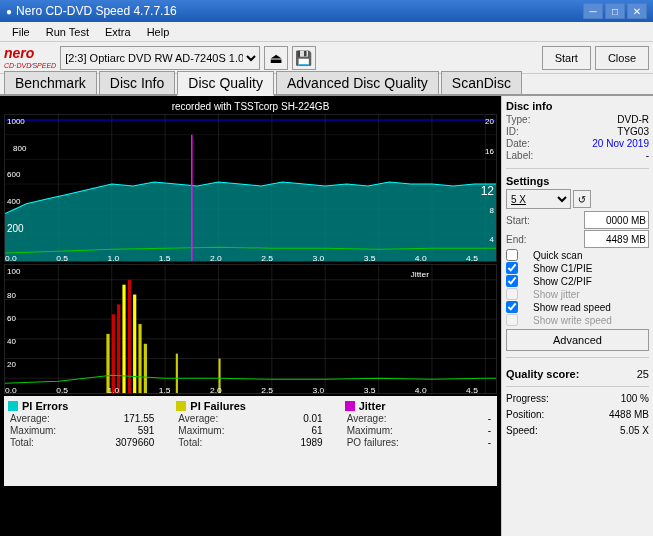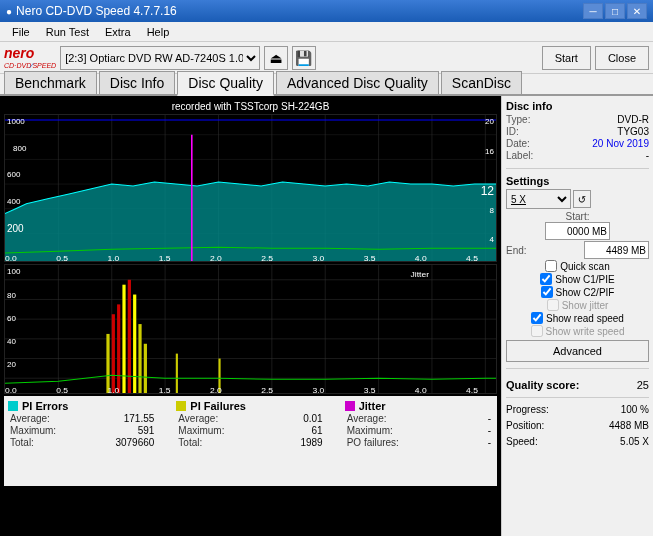--- a/index.html
+++ b/index.html
@@ -55,21 +55,21 @@
     .info-label { color: #555; }
     .info-value { color: #000; }
     .info-value.blue { color: #0000ee; }
     
     .settings-row { display: flex; align-items: center; gap: 2px; margin-bottom: 2px; }
     .speed-select { width: 65px; height: 20px; font-size: 10px; border: 1px solid #999; text-decoration: underline; }
     .icon-btn-small { width: 18px; height: 18px; border: 1px solid #999; background: #f0f0f0; display: flex; align-items: center; justify-content: center; cursor: pointer; font-size: 10px; }
     
     .mb-input { width: 65px; height: 18px; font-size: 10px; border: 1px solid #999; padding: 1px 2px; text-align: right; }
     
-    .checkbox-row { display: flex; align-items: center; gap: 3px; font-size: 10px; margin-bottom: 1px; justify-content: center; }
+    .checkbox-row { display: flex; align-items: center; gap: 15px; font-size: 10px; margin-bottom: 1px; }
     .checkbox-row input[type=checkbox] { width: 12px; height: 12px; margin: 0; }
     
     .advanced-btn { width: 100%; height: 22px; background: #f0f0f0; border: 1px solid #999; cursor: pointer; font-size: 11px; margin-top: 2px; }
     
     .quality-row { display: flex; justify-content: space-between; font-size: 11px; margin-top: 4px; }
     .quality-label { font-weight: bold; }
     .quality-value { color: #000; }
     
     .progress-row { display: flex; justify-content: space-between; font-size: 10px; margin-bottom: 1px; }
     
@@ -333,21 +333,21 @@
           <option>5 X</option>
           <option>1 X</option>
           <option>2 X</option>
           <option>4 X</option>
           <option>8 X</option>
           <option>MAX</option>
         </select>
         <div class="icon-btn-small">↺</div>
       </div>
       
-      <div class="info-row" style="align-items:center;flex-direction:column;">
+      <div class="info-row" style="align-items:center;">
         <span class="info-label">Start:</span>
         <input type="text" class="mb-input" value="0000 MB" style="">
       </div>
       
       <div class="info-row" style="align-items:center;">
         <span class="info-label">End:</span>
         <input type="text" class="mb-input" value="4489 MB" style="">
       </div>
       
       <div class="checkbox-row">

